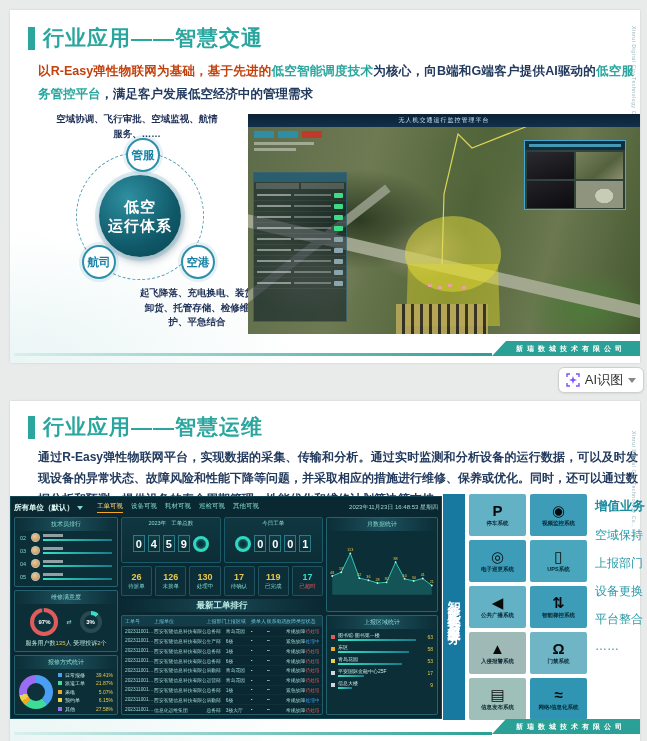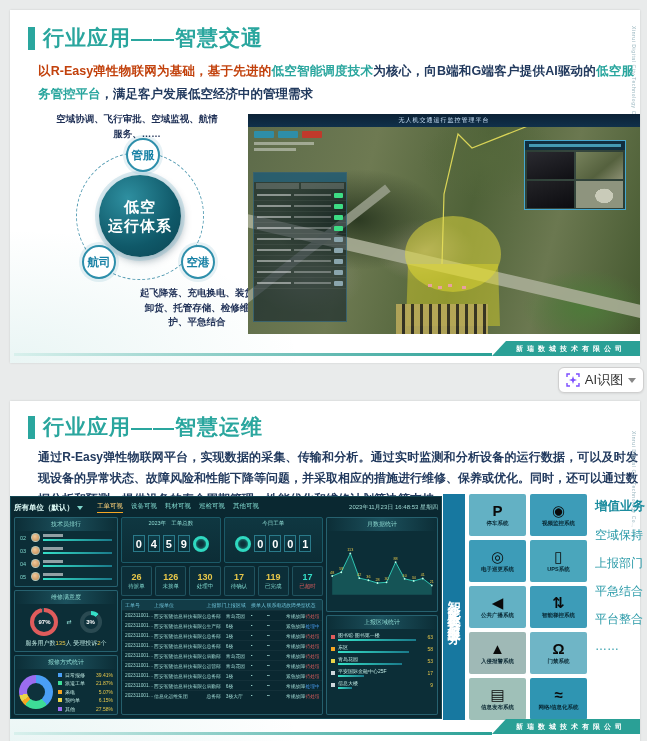--- a/index.html
+++ b/index.html
@@ -473,20 +473,21 @@
             </span>
             <span class="stat-cell">
               <b class="stat-v" style="color: rgb(232, 200, 74);">119</b>
               <span class="stat-l" style="color: rgb(127, 214, 204);">已完成</span>
             </span>
             <span class="stat-cell">
               <b class="stat-v" style="color: rgb(53, 224, 200);">17</b>
               <span class="stat-l" style="color: rgb(224, 92, 92);">已超时</span>
             </span>
           </div>
+        <div class="wl-title">最新工单排行</div>
         <div class="wl-table">
           <div class="wl-hrow">
               <div>工单号</div>
               <div>上报单位</div>
               <div>上报部门</div>
               <div>上报区域</div>
               <div>接单人</div>
               <div>联系电话</div>
               <div>故障类型</div>
               <div>状态</div>
@@ -706,21 +707,21 @@
       <div class="sys-cell" style="background: rgb(47, 149, 178);">
         <span class="sys-glyph">≈</span>
         <span class="sys-label">网络/信息化系统</span>
       </div>
     </div>
 
   <div id="valist">
     <span class="va-title">增值业务：</span>
     <span class="va-item">空域保持</span>
       <span class="va-item">上报部门</span>
-      <span class="va-item">平急结合</span>
+      <span class="va-item">设备更换</span>
       <span class="va-item">平台整合</span>
       <span class="va-item">……</span>
   </div>
 
   <div class="f-line"></div>
   <div class="f-band">
       <span>新瑞数城技术有限公司</span>
     </div>
 </section>
 

